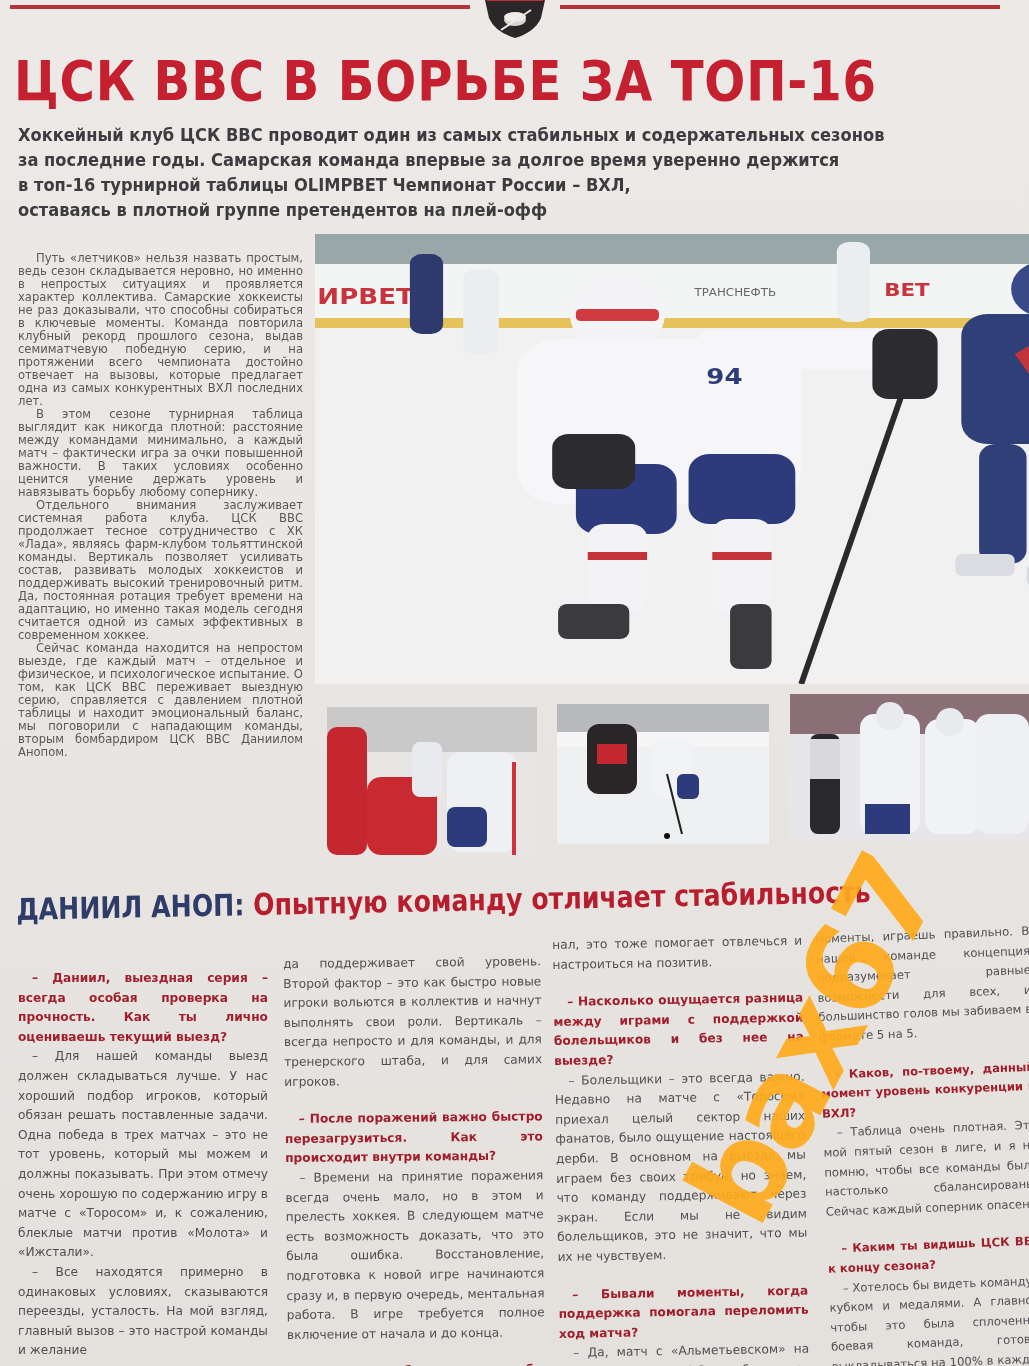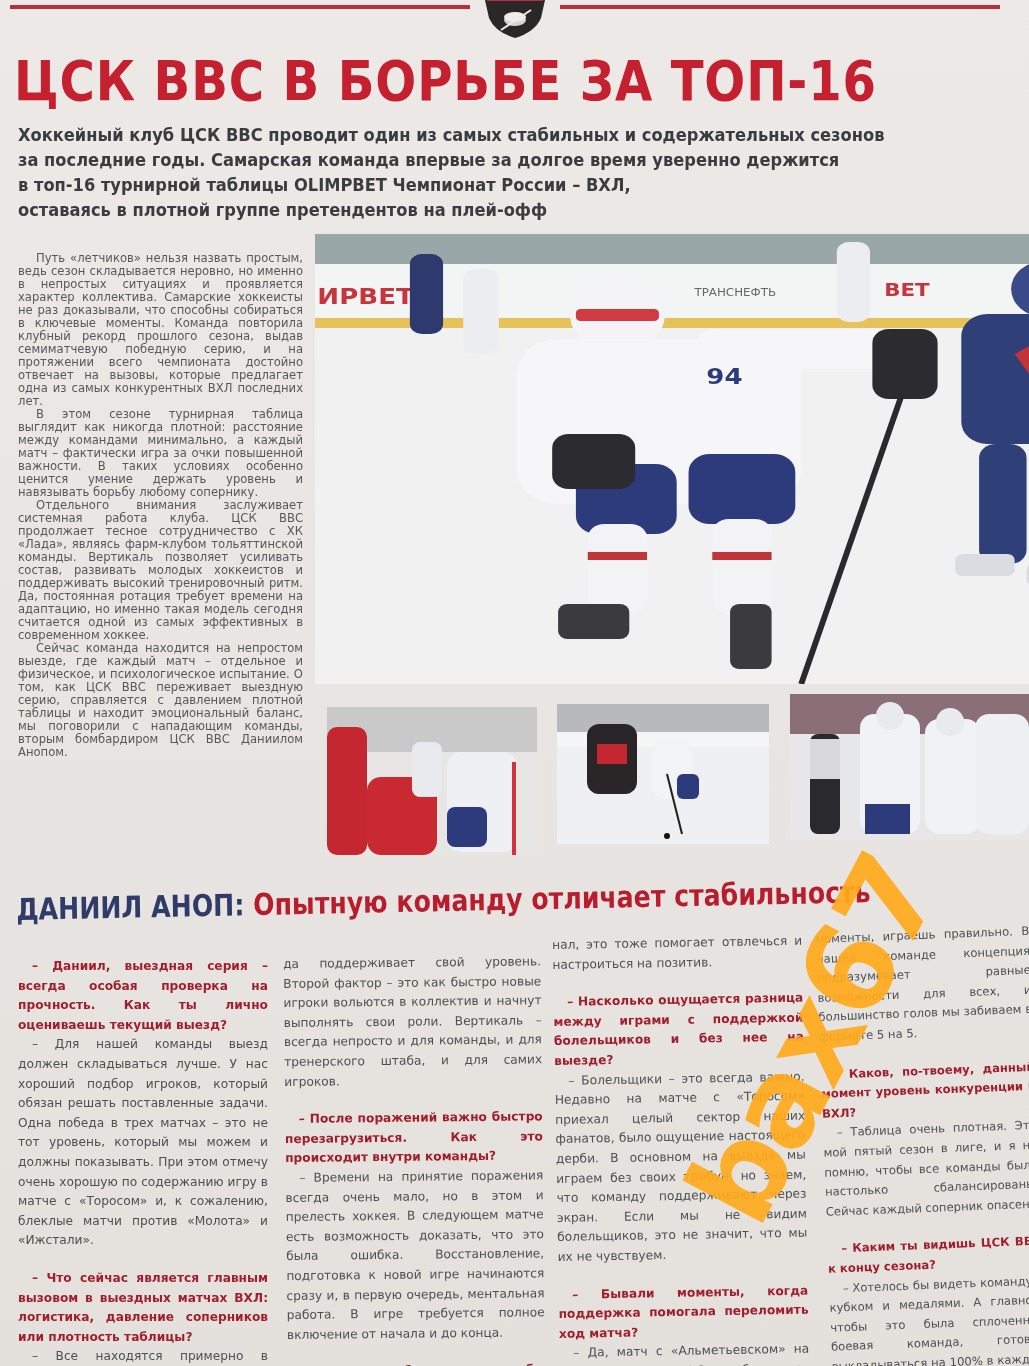--- a/index.html
+++ b/index.html
@@ -66,21 +66,21 @@
   .sub-headline .quote { color: #b81d2e; }
 
   
   .col {
     position: absolute; width: 255px;
     font-size: 12.2px; line-height: 19.6px; color: #4f4f52;
     text-align: justify;
   }
   .col p { text-indent: 14px; }
   .col .q { color: #a11f2c; font-weight: bold; margin-top: 18px; }
-  .col .q:first-child { margin-top: 0; }
+  .col .q:first-child { margin-top: 12px; }
   .col1 { left: 18px; top: 957px; width: 250px; }
   .col2 { left: 283px; top: 955px; width: 258px; transform: rotate(-0.6deg); transform-origin: left top;}
   .col3 { left: 552px; top: 936px; width: 250px; transform: rotate(-1deg); transform-origin: left top;}
   .col4 { left: 815px; top: 930px; width: 214px; transform: rotate(-2.2deg); transform-origin: left top; font-size: 11.6px;}
   .watermark-text {
     position: absolute; left: 660px; top: 1180px;
     font-family: "DejaVu Sans", sans-serif; font-weight: bold;
     font-size: 120px; color: #ffab1d; opacity: 0.92;
     transform: rotate(-62deg); transform-origin: left top;
     white-space: nowrap; letter-spacing: -4px;
@@ -202,21 +202,20 @@
   </div>
 
   <h2 class="sub-headline">
     <span class="name">ДАНИИЛ АНОП:</span>
     <span class="quote">Опытную команду отличает стабильность</span>
   </h2>
 
   <div class="col col1">
     <p class="q">– Даниил, выездная серия – всегда особая проверка на прочность. Как ты лично оцениваешь текущий выезд?</p>
     <p>– Для нашей команды выезд должен складываться лучше. У нас хороший подбор игроков, который обязан решать поставленные задачи. Одна победа в трех матчах – это не тот уровень, который мы можем и должны показывать. При этом отмечу очень хорошую по содержанию игру в матче с «Торосом» и, к сожалению, блеклые матчи против «Молота» и «Ижстали».</p>
-    <p class="q">– Что сейчас является главным вызовом в выездных матчах ВХЛ: логистика, давление соперников или плотность таблицы?</p>
     <p>– Все находятся примерно в одинаковых условиях, сказываются переезды, усталость. На мой взгляд, главный вызов – это настрой команды и желание</p>
   </div>
 
   <div class="col col2">
     <p style="text-indent:0">да поддерживает свой уровень. Второй фактор – это как быстро новые игроки вольются в коллектив и начнут выполнять свои роли. Вертикаль – всегда непросто и для команды, и для тренерского штаба, и для самих игроков.</p>
     <p class="q">– После поражений важно быстро перезагрузиться. Как это происходит внутри команды?</p>
     <p>– Времени на принятие поражения всегда очень мало, но в этом и прелесть хоккея. В следующем матче есть возможность доказать, что это была ошибка. Восстановление, подготовка к новой игре начинаются сразу и, в первую очередь, ментальная работа. В игре требуется полное включение от начала и до конца.</p>
     <p class="q">– Есть ли у тебя личные способы эмоциональной настройки?</p>
 
   </div>

